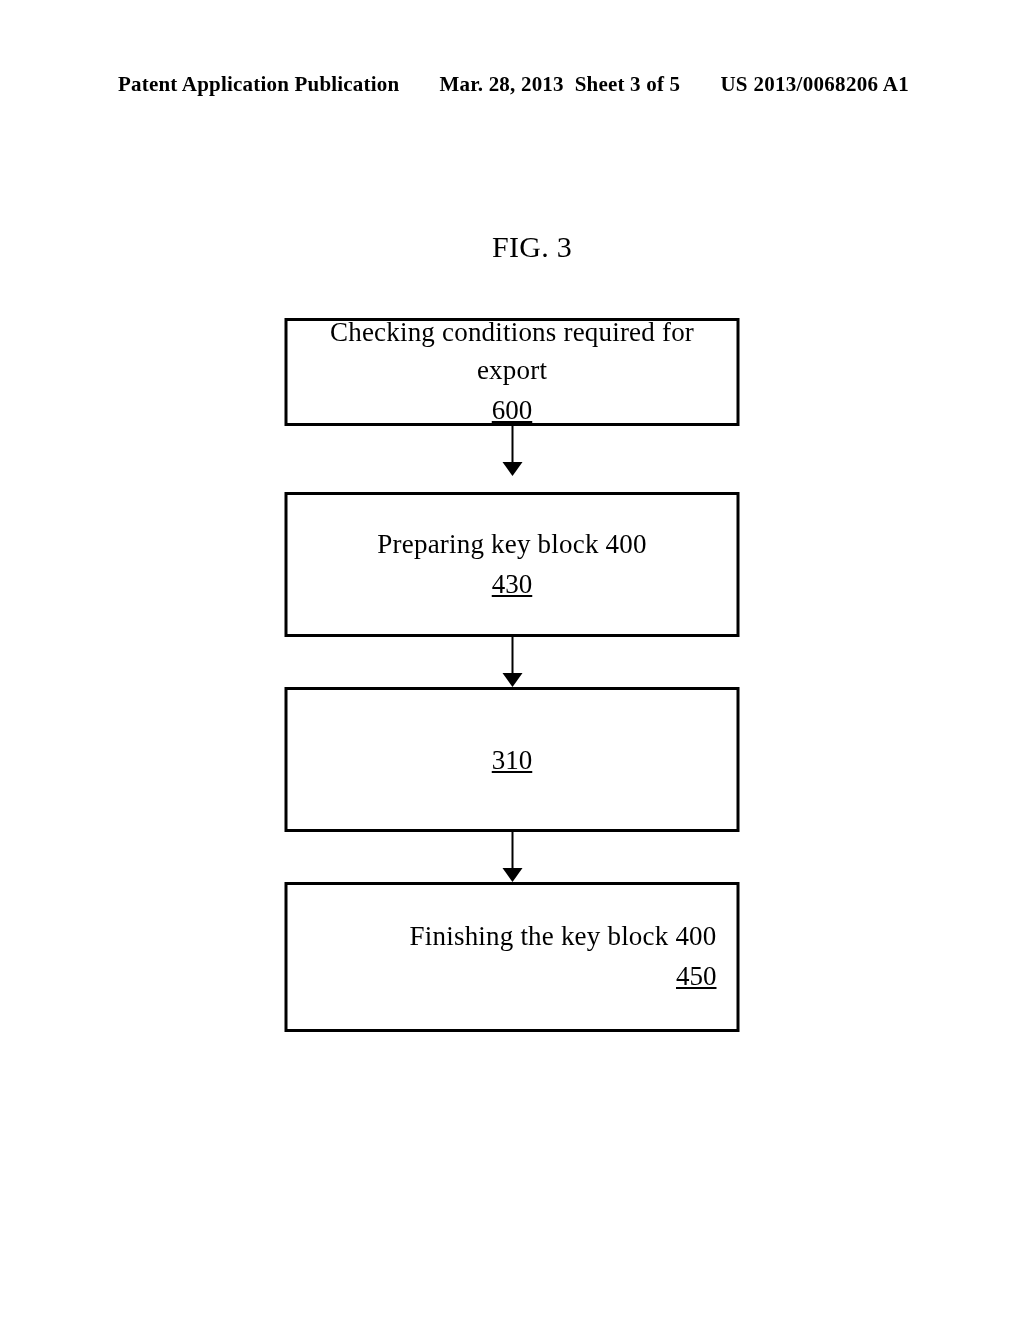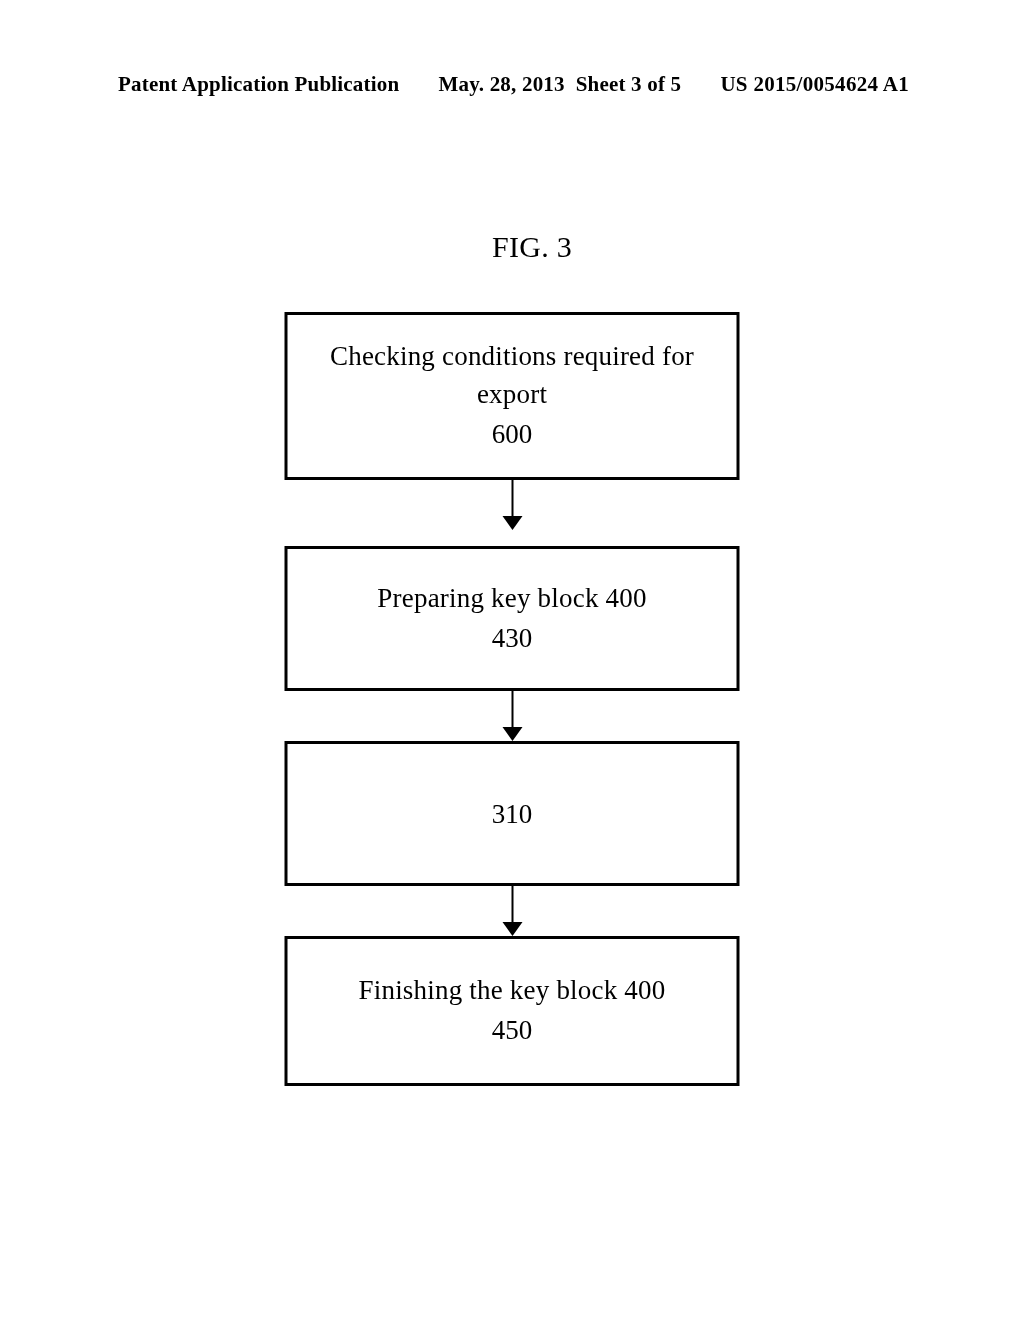--- a/index.html
+++ b/index.html
@@ -58,28 +58,29 @@
       background: #fff;
       display: flex;
       flex-direction: column;
       align-items: center;
       justify-content: center;
       font-size: 27px;
       text-align: center;
       line-height: 1.4;
       padding: 18px 20px;
     }
-    .flow-box-1 { height: 168px; }
+    .flow-box-1 { height: 108px; margin-top: 6px; }
     .flow-box-2 { height: 145px; margin-top: 16px; }
     .flow-box-3 { height: 145px; }
-    .flow-box-4 { height: 150px; }
+    .flow-box-4 { height: 150px; align-items: flex-end; }
     .box-text {
       letter-spacing: 0.2px;
     }
     .box-ref {
+      text-decoration: underline;
       margin-top: 2px;
     }
     .arrow-connector {
       display: flex;
       flex-direction: column;
       align-items: center;
       position: relative;
       height: 50px;
     }
     .arrow-line {
@@ -95,23 +96,23 @@
       border-top: 14px solid #000;
       margin-top: -2px;
     }
   </style>
 </head>
 <body>
 
 <div class="header">
   <span class="header-left">Patent Application Publication</span>
   <span class="header-center">
-    <span>May. 28, 2013</span>&nbsp;&nbsp;<span>Sheet 3 of 5</span>
+    <span>Mar. 28, 2013</span>&nbsp;&nbsp;<span>Sheet 3 of 5</span>
   </span>
-  <span class="header-right">US 2015/0054624 A1</span>
+  <span class="header-right">US 2013/0068206 A1</span>
 </div>
 
 <div class="figure-label">FIG. 3</div>
 
 <div class="flowchart">
 
   <div class="flow-box flow-box-1">
     <div class="box-text">Checking conditions required for export</div>
     <div class="box-ref">600</div>
   </div>

